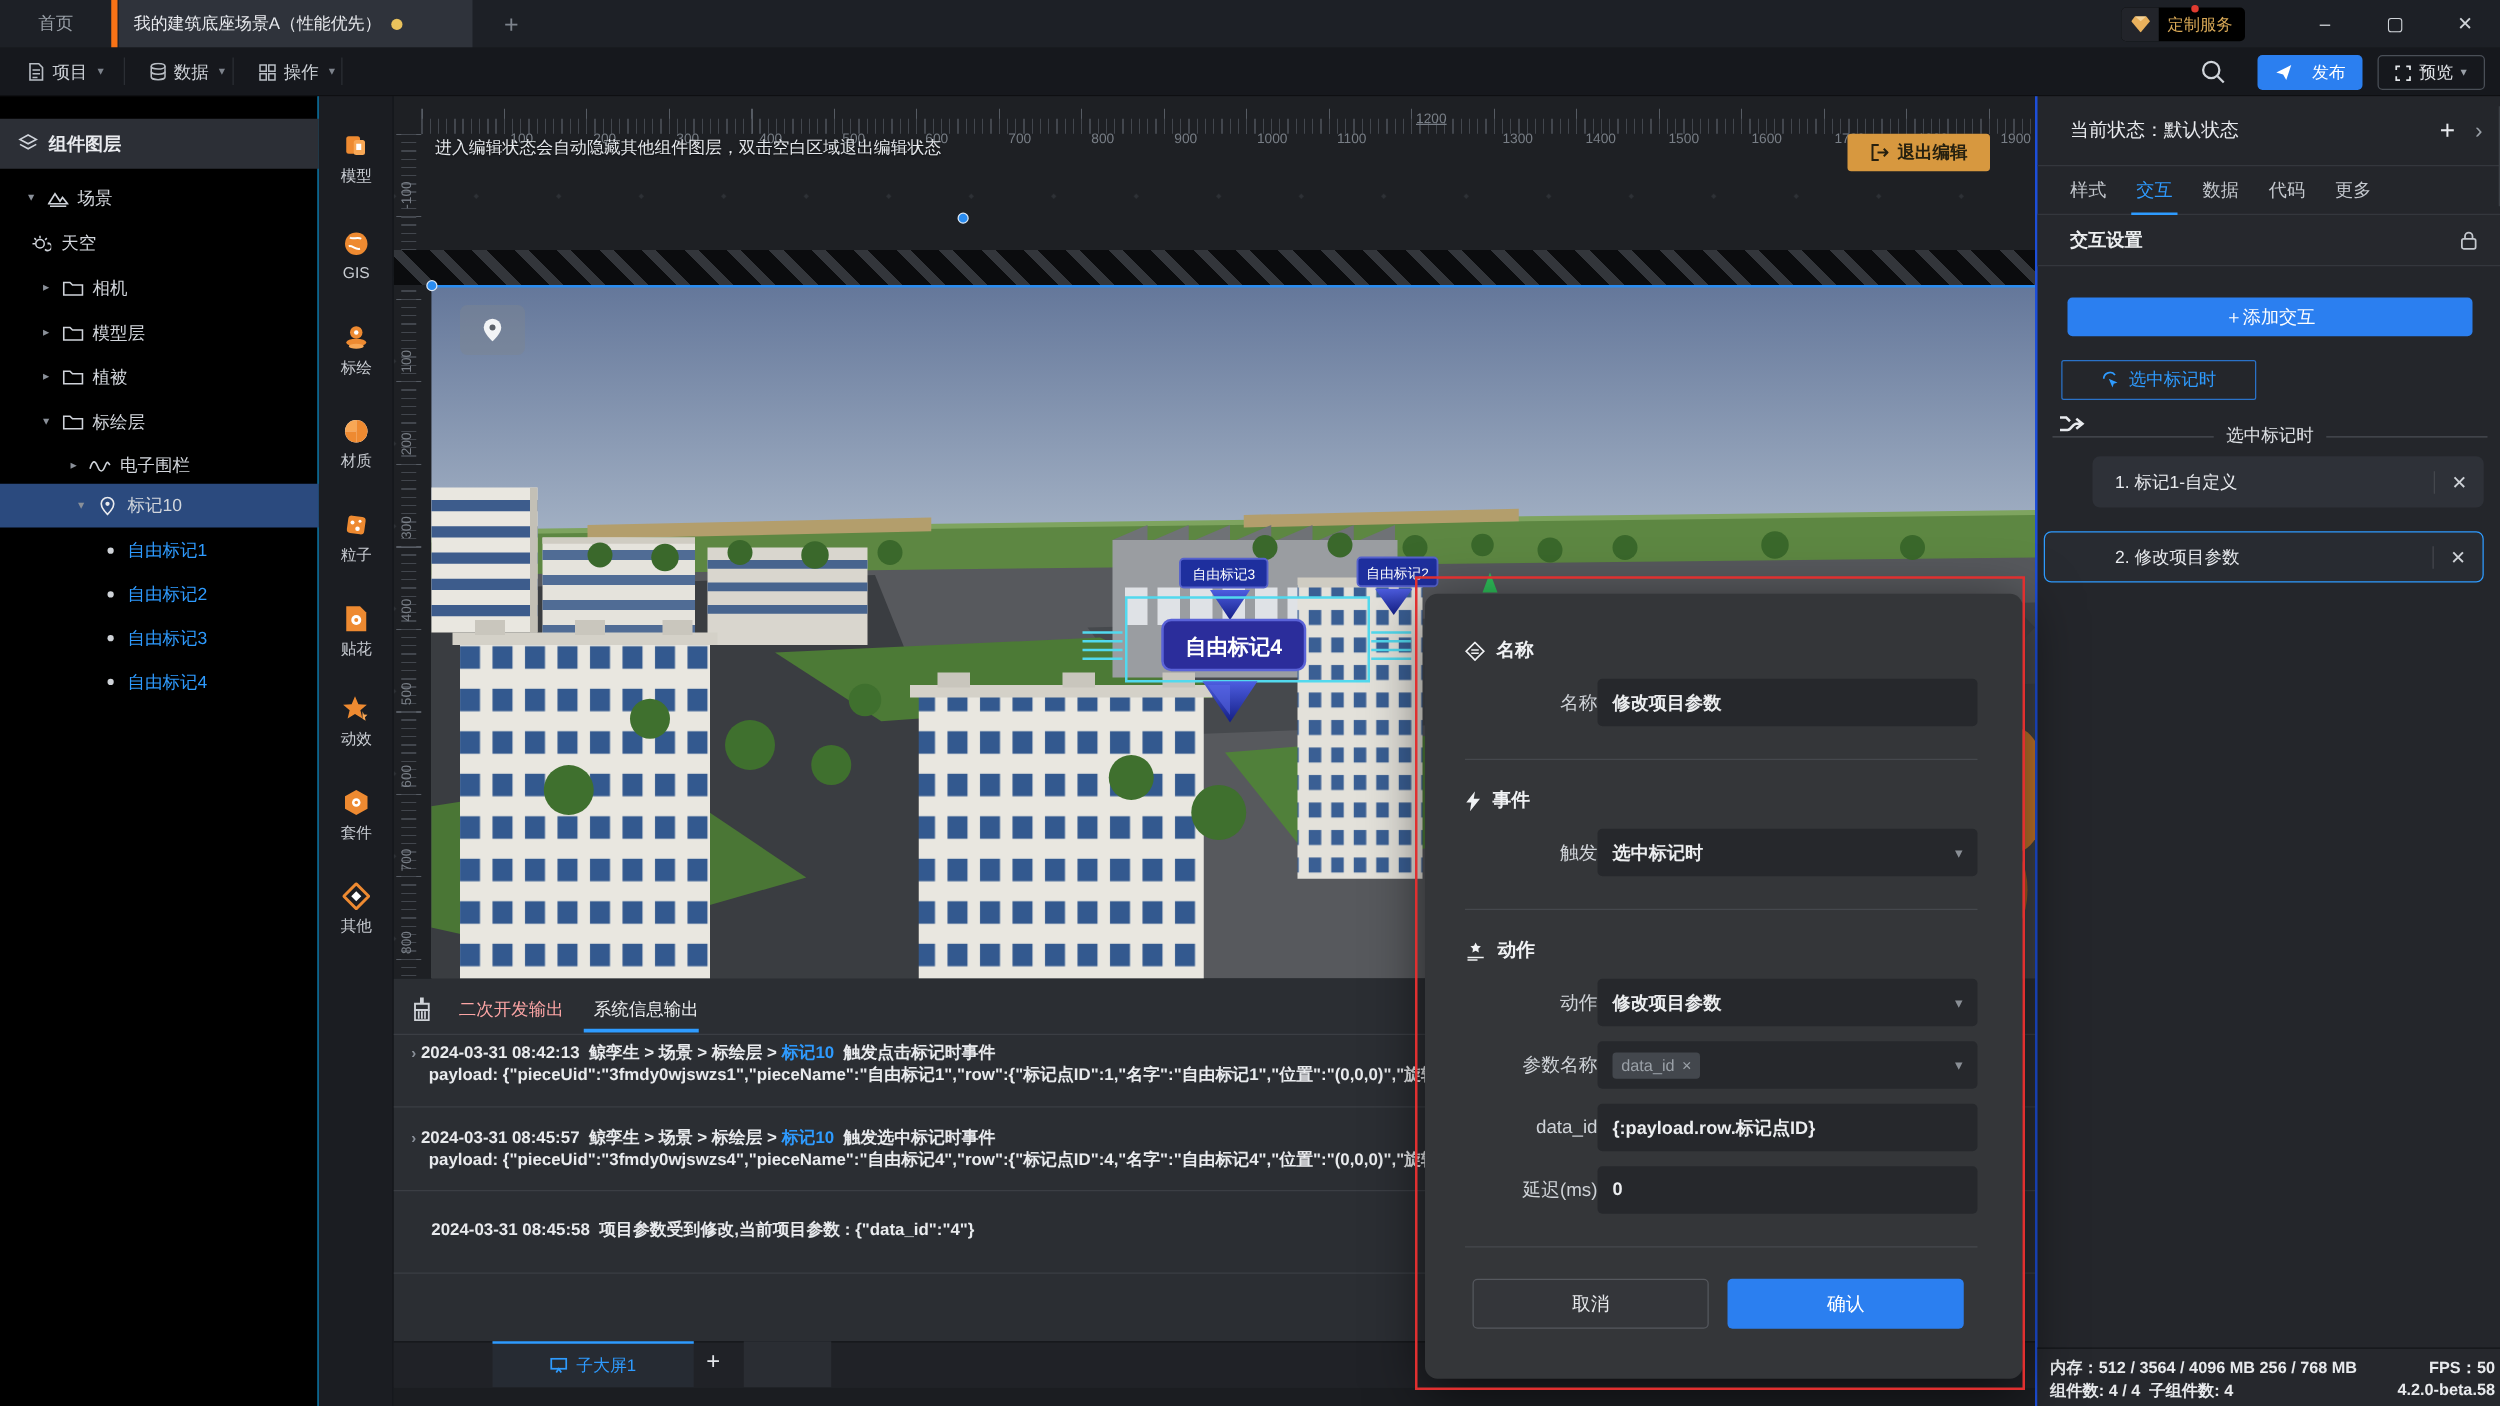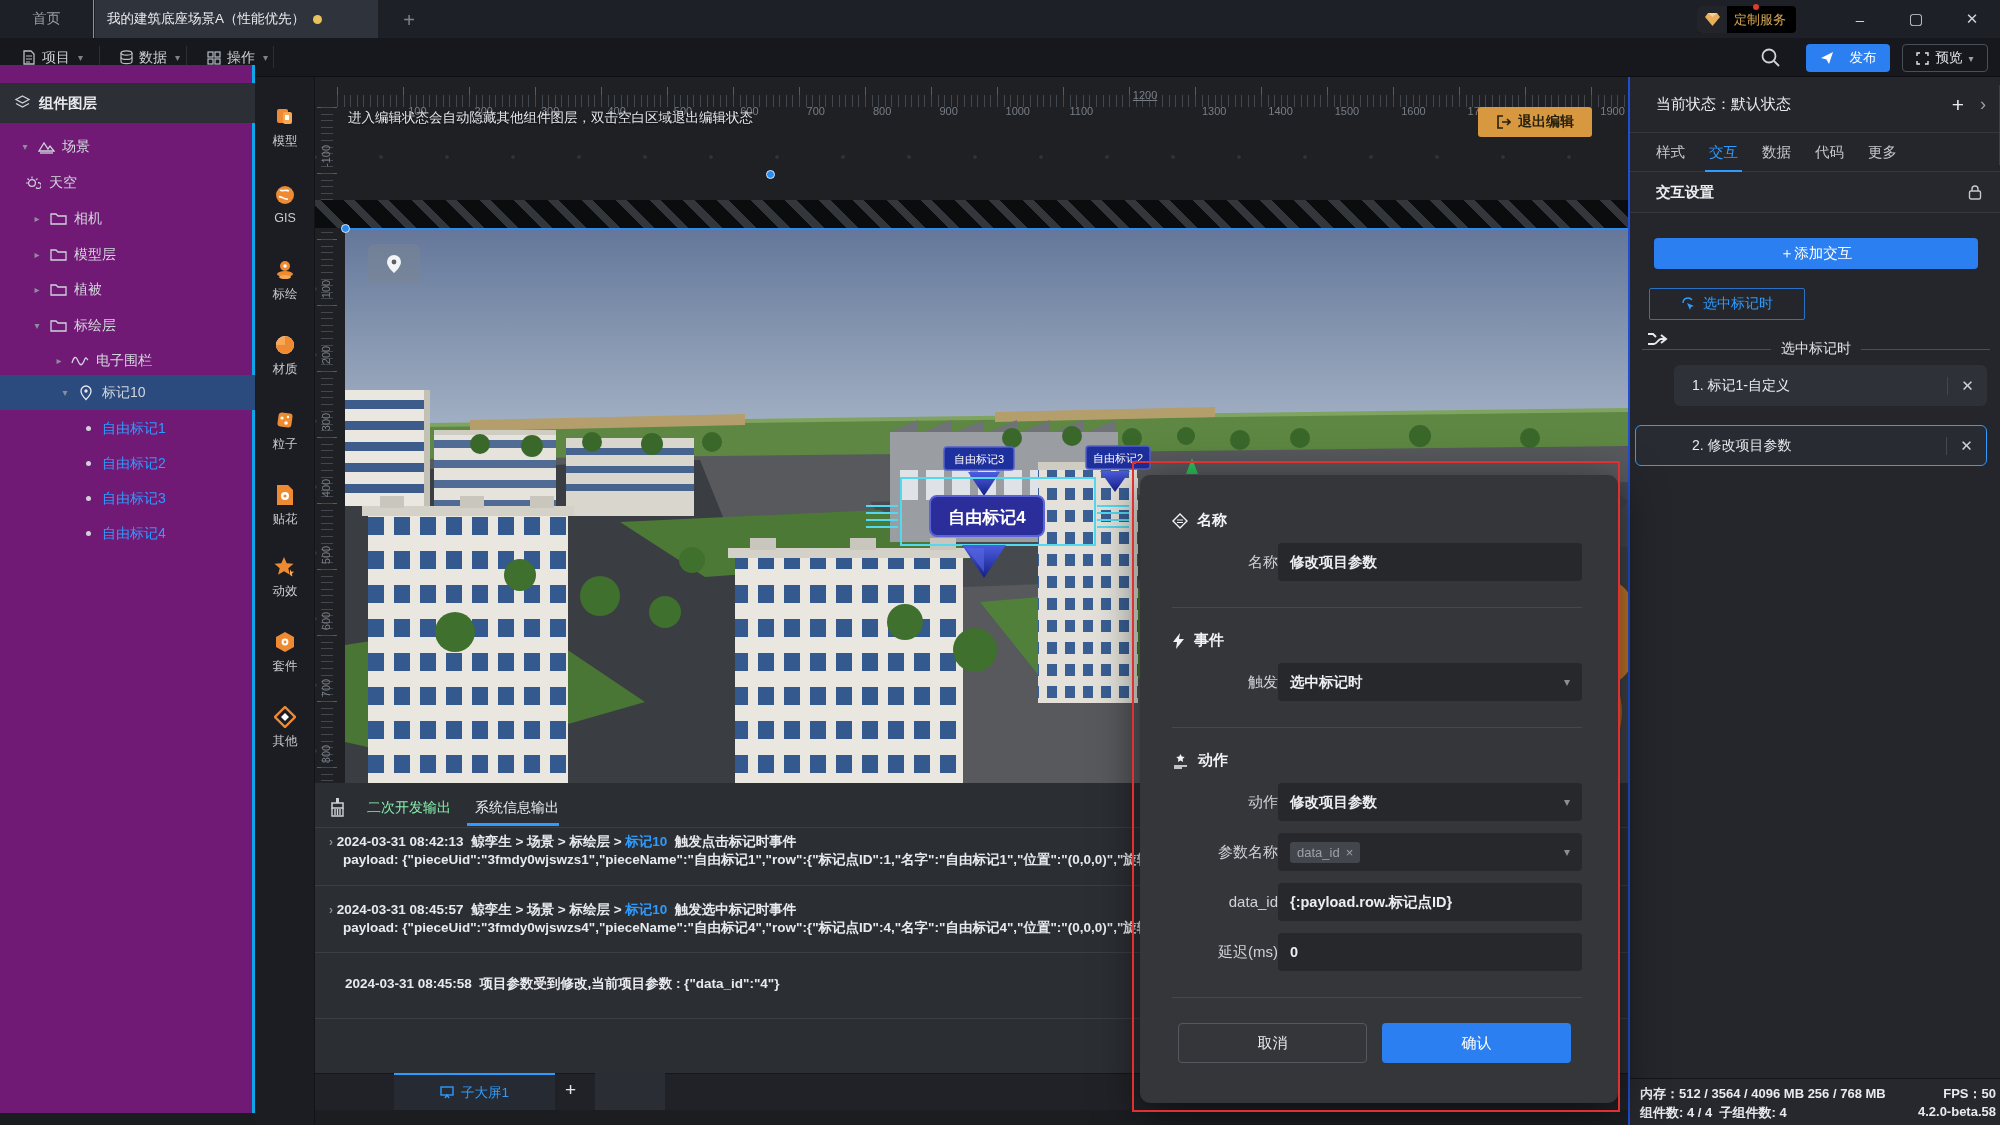--- a/index.html
+++ b/index.html
@@ -1,37 +1,37 @@
 <!DOCTYPE html>
 <html><head>
 <meta charset="utf-8">
 <style>
   html,body{margin:0;padding:0;background:#101114;}
   *{box-sizing:border-box;font-family:"Liberation Sans","DejaVu Sans",sans-serif;}
   .app{position:relative;width:2000px;height:1125px;background:#1a1c20;overflow:hidden;color:#d6dae0;}
   .abs{position:absolute;}
   
   .titlebar{left:0;top:0;width:2000px;height:38px;background:#1d2026;}
-  .tab-home{left:0;top:0;width:94px;height:38px;display:flex;align-items:center;justify-content:center;color:#9aa0a8;font-size:14px;border-right:1px solid #f97316;}
+  .tab-home{left:0;top:0;width:94px;height:38px;display:flex;align-items:center;justify-content:center;color:#9aa0a8;font-size:14px;border-right:5px solid #f97316;}
   .tab-doc{left:95px;top:0;width:283px;height:38px;background:#2f333b;display:flex;align-items:center;padding:0 12px;color:#e8eaee;font-size:13.5px;gap:8px;}
   .dot-modified{width:9px;height:9px;border-radius:50%;background:#e9c25c;}
   .tab-add{left:396px;top:7px;width:26px;height:26px;color:#7d838c;font-size:20px;display:flex;align-items:center;justify-content:center;}
   .svc-badge{left:1697px;top:6px;height:27px;background:#000000;border-radius:4px;display:flex;align-items:center;padding-right:10px;color:#d8a856;font-size:13px;}
   .svc-ico{width:30px;height:27px;background:#22242a;border-radius:4px 0 0 4px;display:flex;align-items:center;justify-content:center;margin-right:7px;position:relative;}
   .svc-reddot{position:absolute;right:-32px;top:-2px;width:6px;height:6px;border-radius:50%;background:#e03b30;}
   .winbtn{top:0;width:56px;height:38px;display:flex;align-items:center;justify-content:center;color:#cfd3d8;font-size:15px;}
   
   .toolbar{left:0;top:38px;width:2000px;height:39px;background:#16181d;border-bottom:1px solid #0e0f12;}
   .menu{top:38px;height:39px;display:flex;align-items:center;gap:6px;color:#ccd0d6;font-size:14px;padding:0 14px;}
   .menu .chev{color:#7d838c;font-size:10px;margin-left:2px;}
   .vsep{top:46px;width:1px;height:22px;background:#2b2e34;}
   .btn-publish{left:1806px;top:44px;width:84px;height:28px;background:#2b7ff0;border-radius:4px;display:flex;align-items:center;justify-content:center;gap:16px;color:#fff;font-size:13.5px;}
   .btn-preview{left:1902px;top:44px;width:86px;height:28px;border:1px solid #4a4f57;border-radius:4px;display:flex;align-items:center;justify-content:center;gap:6px;color:#e3e6ea;font-size:13.5px;}
   
-  .treepanel{left:0;top:65px;width:255px;height:1048px;background:#701a75;border-right:3px solid #0ea5e9;}
+  .treepanel{left:0;top:77px;width:255px;height:1048px;background:#000000;border-right:1px solid #0ea5e9;}
   .treeheader{left:0;top:18px;width:255px;height:40px;background:#2c2f36;display:flex;align-items:center;gap:8px;padding-left:14px;color:#e8eaee;font-size:14.5px;font-weight:bold;}
   .trow{left:0;width:255px;height:35px;display:flex;align-items:center;font-size:14px;color:#d2d6dc;gap:7px;}
   .trow .arr{width:10px;color:#8a9099;font-size:10px;text-align:center;}
   .trow.sel{background:#2b4a7e;}
   .trow .blue{color:#2e9bff;}
   .bullet{width:5px;height:5px;border-radius:50%;background:#cfd3d8;margin-right:4px;}
   .ticon{width:18px;height:18px;display:flex;align-items:center;justify-content:center;}
   
   .strip{left:255px;top:77px;width:60px;height:1048px;background:#1b1d22;border-right:1px solid #121419;}
   .sitem{left:255px;width:60px;display:flex;flex-direction:column;align-items:center;gap:4px;color:#c8ccd2;font-size:12.5px;}
@@ -46,21 +46,21 @@
   .rnum{position:absolute;color:#787e86;font-size:11px;}
   .hint{left:33px;top:32px;color:#e5e8ec;font-size:13.5px;text-shadow:0 1px 2px rgba(0,0,0,.6);}
   .hatch{left:0;top:123px;width:1313px;height:28px;background:repeating-linear-gradient(45deg,#0b0c0e 0 16px,#33363b 16px 24px);}
   .screenline{left:30px;top:151px;width:1283px;height:2px;background:#2a8cf0;}
   .handle{width:9px;height:9px;border-radius:50%;background:#2a8cf0;border:1.5px solid #dce8f5;}
   .pinbtn{left:53px;top:167px;width:52px;height:40px;background:rgba(125,133,145,.45);border-radius:6px;display:flex;align-items:center;justify-content:center;}
   .exitbtn{left:1163px;top:30px;width:114px;height:30px;background:#d7983f;border-radius:3px;display:flex;align-items:center;justify-content:center;gap:7px;color:#26200f;font-size:14px;font-weight:bold;}
   
   .console{left:315px;top:783px;width:1313px;height:342px;background:#2b2e33;}
   .ctabs{left:0;top:7px;height:35px;display:flex;align-items:center;}
-  .ctab{font-size:14px;padding:0 12px;height:35px;display:flex;align-items:center;color:#86efac;}
+  .ctab{font-size:14px;padding:0 12px;height:35px;display:flex;align-items:center;color:#fca5a5;}
   .ctab.on{color:#eceef0;}
   .cunderline{left:152px;top:40px;width:92px;height:3px;background:#2e9bff;}
   .cline{width:1313px;height:1px;background:#3b3e44;}
   .log{left:14px;width:1600px;color:#e8eaed;font-size:13.5px;font-weight:bold;line-height:17px;white-space:nowrap;}
   .log .t{font-weight:bold;}
   .log .lk{color:#2e9bff;}
   .logchev{color:#8a9099;font-size:12px;}
   .bottombar{left:0;top:290px;width:1313px;height:37px;background:#202227;border-top:1px solid #15161a;}
   .bb-item{top:298px;color:#cfd3d8;font-size:13.5px;display:flex;align-items:flex-start;gap:2px;margin-top:48px;}
   .circplus{width:13px;height:13px;border:1px solid #8a9099;border-radius:50%;color:#8a9099;font-size:10px;line-height:11px;text-align:center;margin-top:-4px;}

